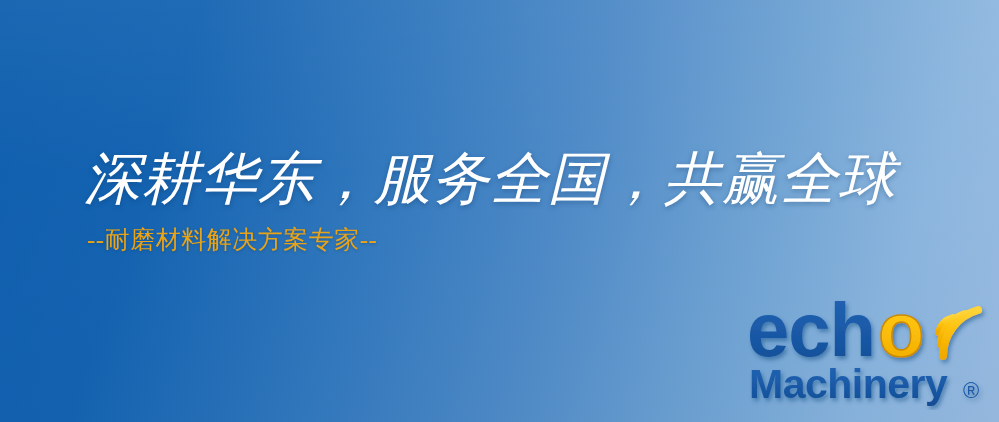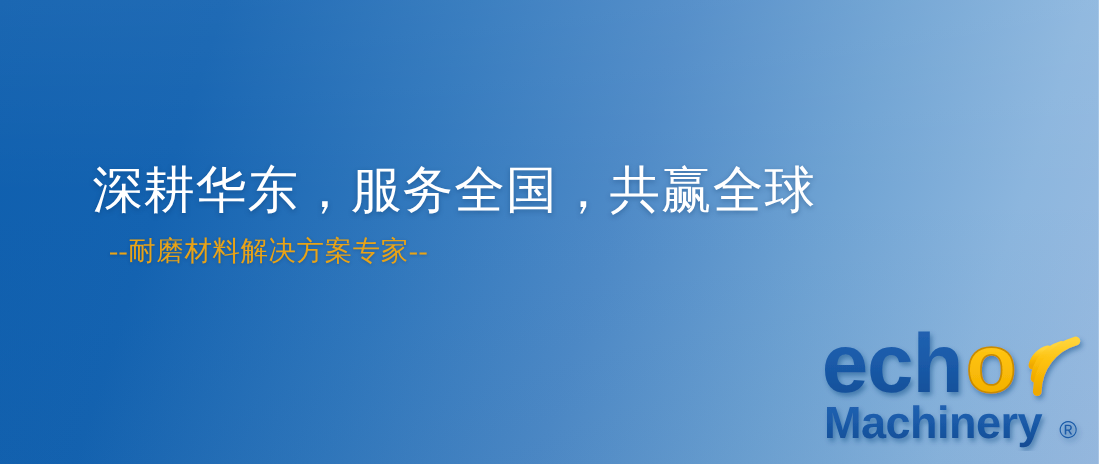--- a/index.html
+++ b/index.html
@@ -40,31 +40,32 @@
   
   #text-block{
     position:absolute;
     left:84px;
     top:150px;
     z-index:3;
   }
 
   #headline{
     font-family:"Liberation Serif", serif;
-    font-size:46px;
+    font-size:57px;
     line-height:1.02;
     color:#ffffff;
     letter-spacing:1px;
     white-space:nowrap;
     text-shadow:0 2px 5px rgba(8,48,95,0.35);
+    font-style:italic;
   }
 
   #subtitle{
     margin-top:18px;
-    margin-left:15px;
+    margin-left:3px;
     font-family:"Liberation Serif", serif;
     font-size:25px;
     line-height:1.1;
     color:#e8a317;
     letter-spacing:0.5px;
     white-space:nowrap;
     text-shadow:0 1px 3px rgba(8,48,95,0.30);
   }
 
   

